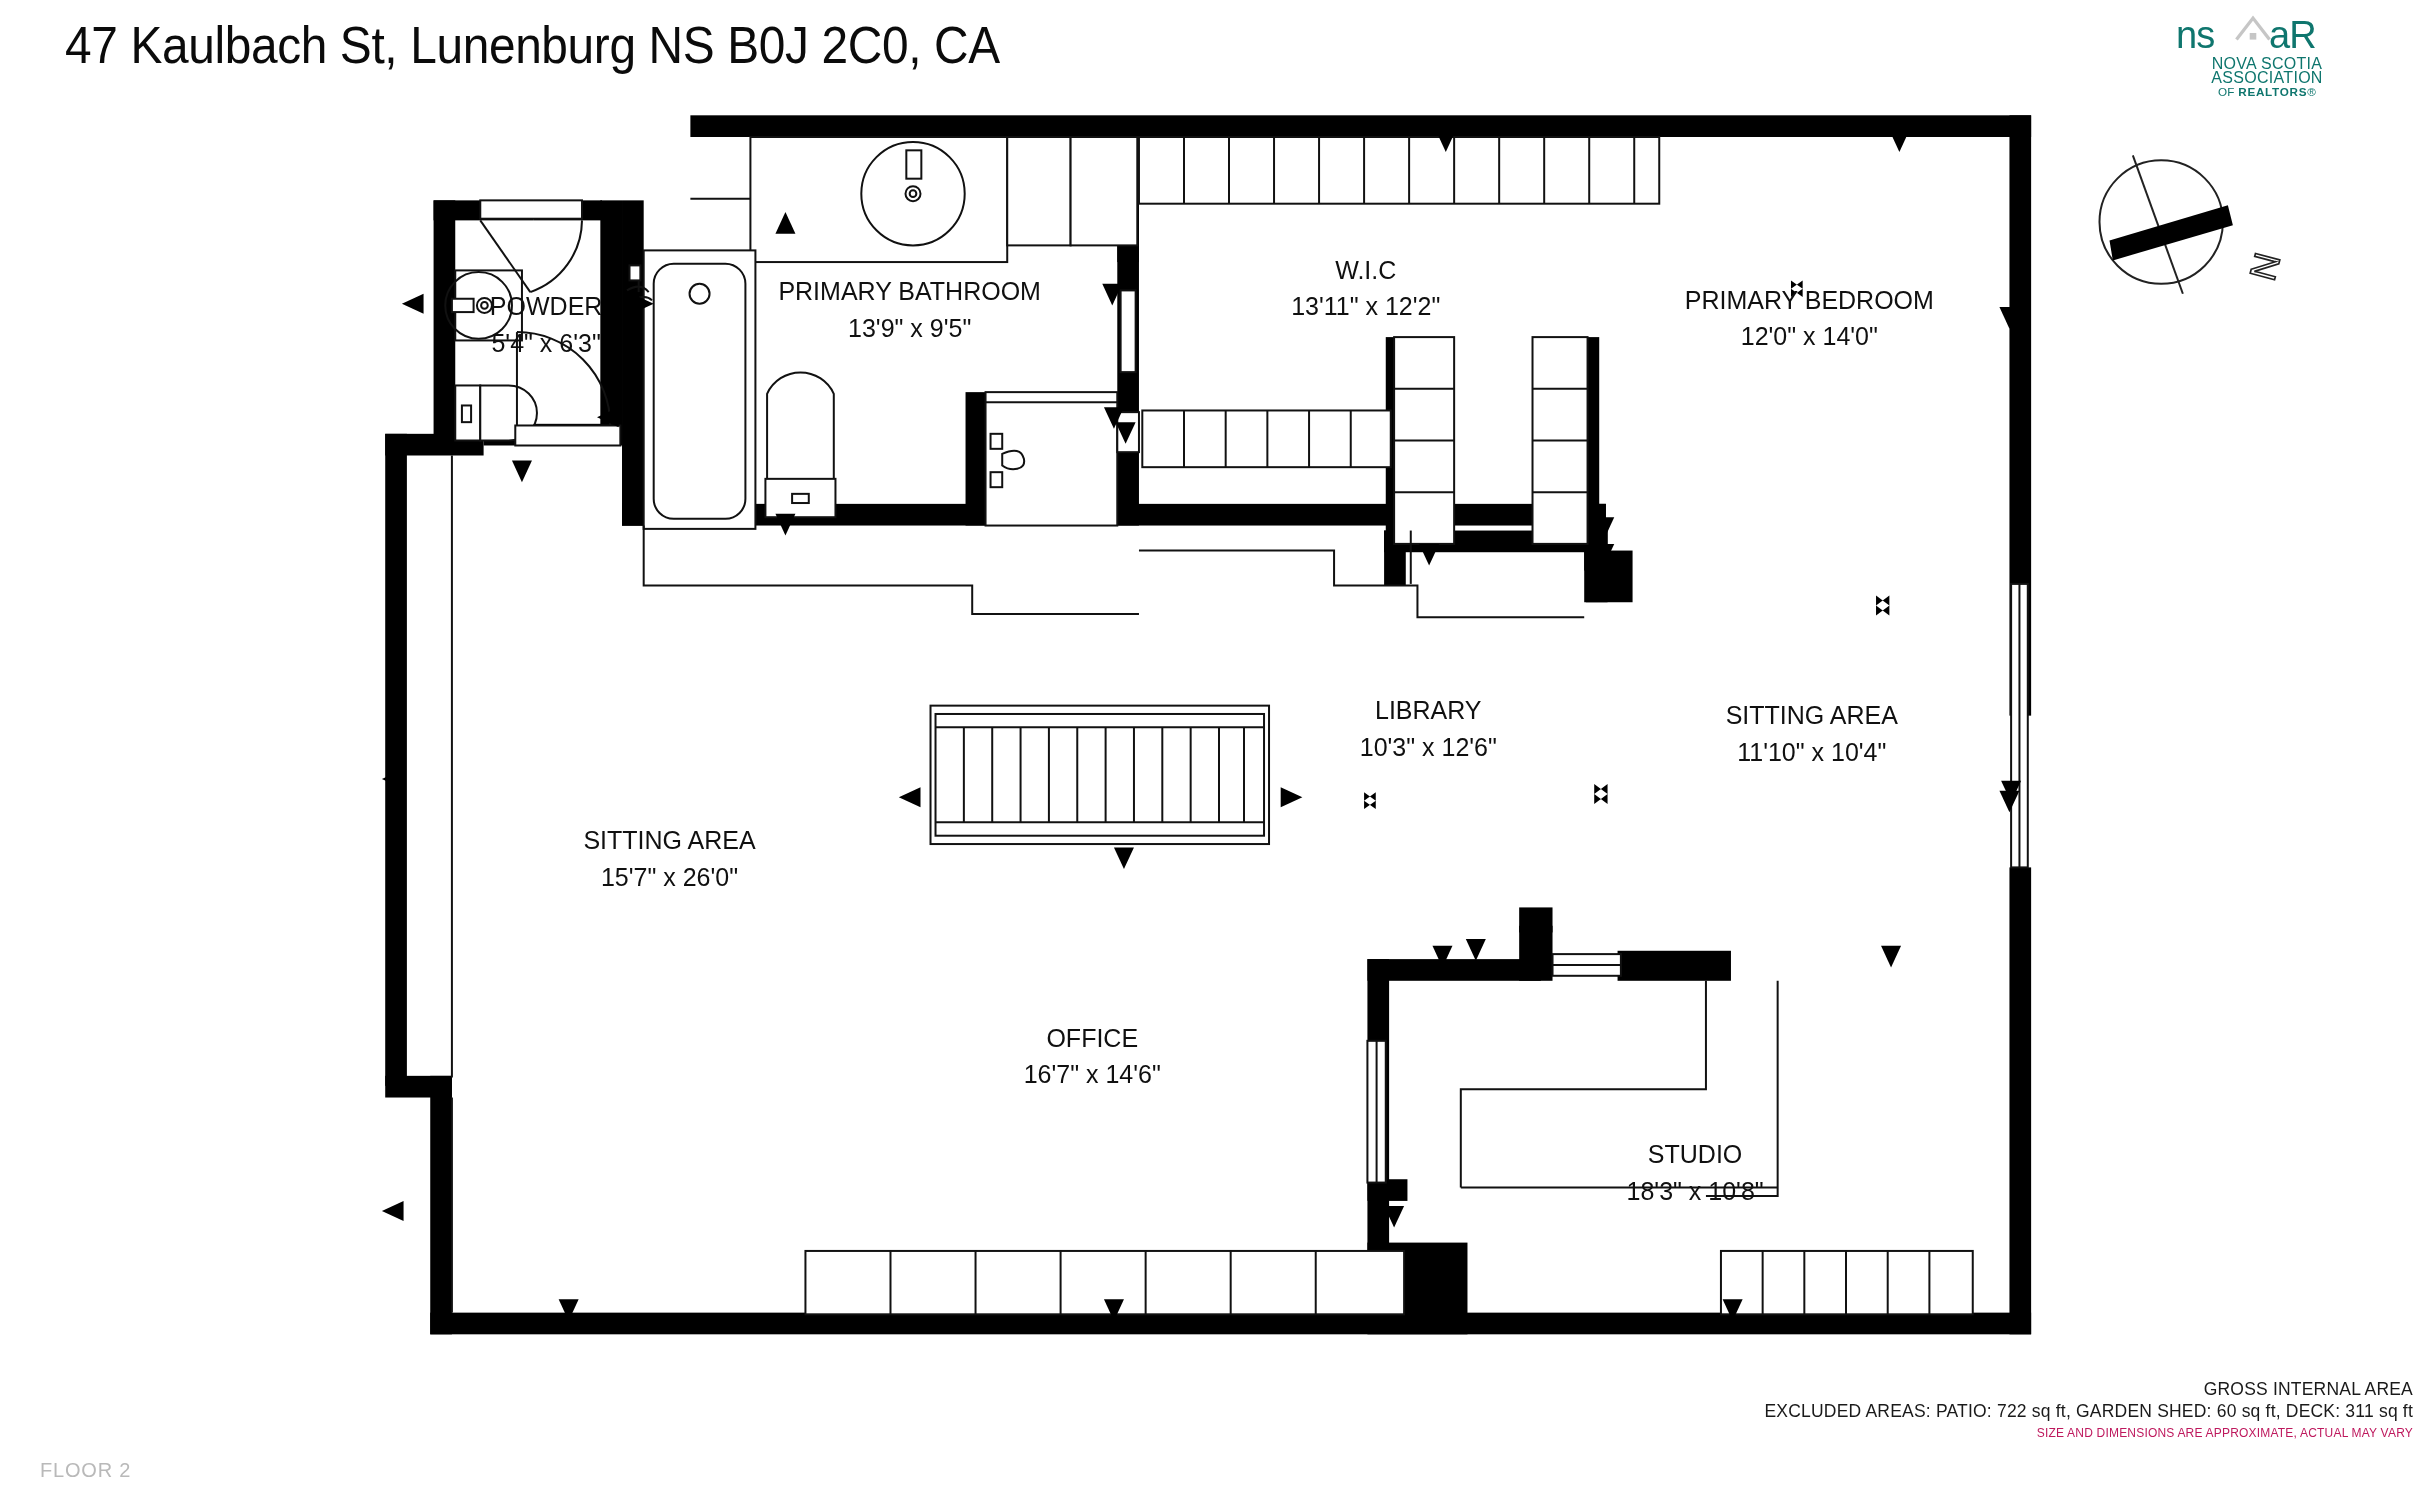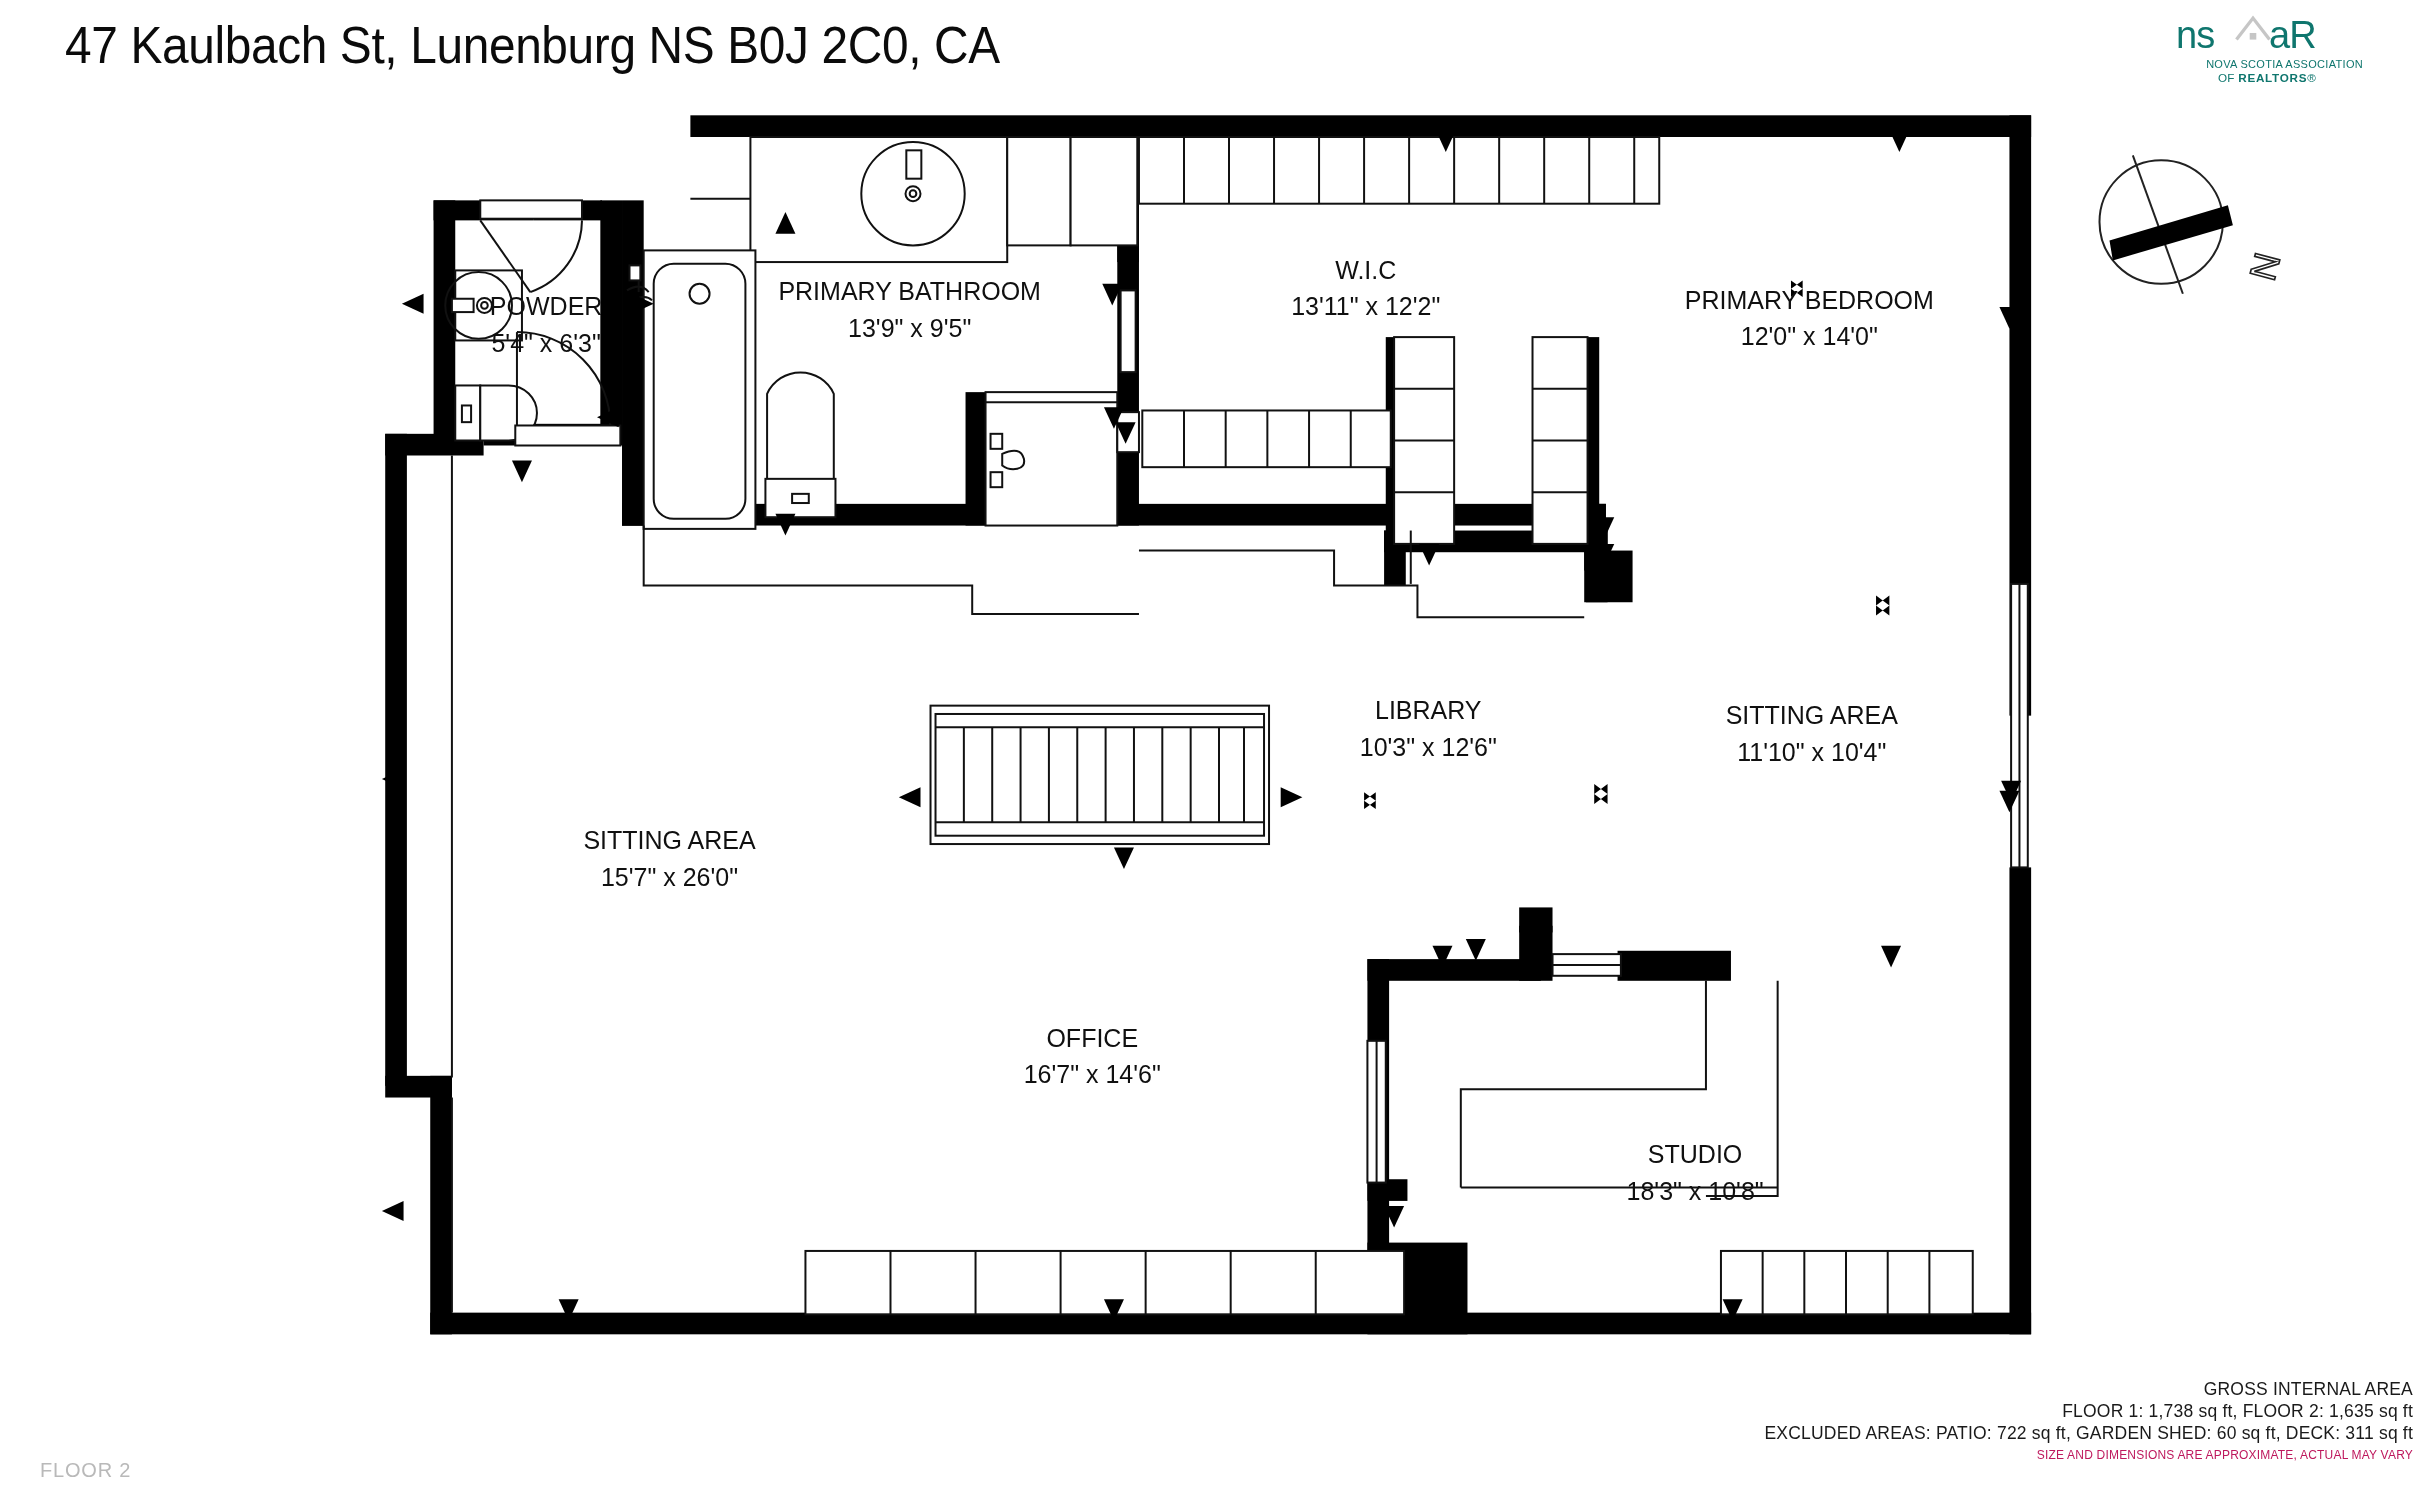--- a/index.html
+++ b/index.html
@@ -42,25 +42,24 @@
     font-family: "Liberation Sans", sans-serif;
     position: relative;
     display: block;
     height: 40px;
   }
   #logo .mark .ns { position:absolute; left: 5px; top: 1.7px; }
   #logo .mark .ar { position:absolute; left: 98px; top: 1.7px; }
   #logo .roofsvg { position:absolute; left: 63px; top: -1.7px; }
   #logo .sub1 {
     display:block;
-    font-size: 11px;
+    font-size: 16px;
     letter-spacing: 0.3px;
     line-height: 14px;
     margin-top: 1.7px;
-    text-align: right;
   }
   #logo .sub2 {
     display:block;
     font-size: 11.7px;
     letter-spacing: 0.3px;
     line-height: 13.3px;
   }
   #logo .sub2 b { font-weight: 700; letter-spacing: 0.7px; }
 
   #plan {
@@ -429,19 +428,18 @@
   <g>
     <circle cx="2592" cy="266" r="74" fill="none" stroke="#222" stroke-width="2.4"></circle>
     <line x1="2558" y1="186" x2="2618" y2="352" stroke="#222" stroke-width="2.4"></line>
     <polygon points="2530,288 2672,246 2678,270 2534,312" fill="#000"></polygon>
     <text x="2706" y="300" font-family="Liberation Sans, sans-serif" font-size="44" fill="none" stroke="#222" stroke-width="2" transform="rotate(105 2706 300)">N</text>
   </g>
 </svg>
 
 <div id="footer">
   <div>GROSS INTERNAL AREA</div>
-  <div>FLOOR 1: 1,738 sq ft, FLOOR 2: 1,635 sq ft</div>
   <div>EXCLUDED AREAS: PATIO: 722 sq ft, GARDEN SHED: 60 sq ft, DECK: 311 sq ft</div>
   <div class="disclaimer">SIZE AND DIMENSIONS ARE APPROXIMATE, ACTUAL MAY VARY</div>
 </div>
 
 <div id="floorlabel">FLOOR 2</div>
 
 
 </body></html>

